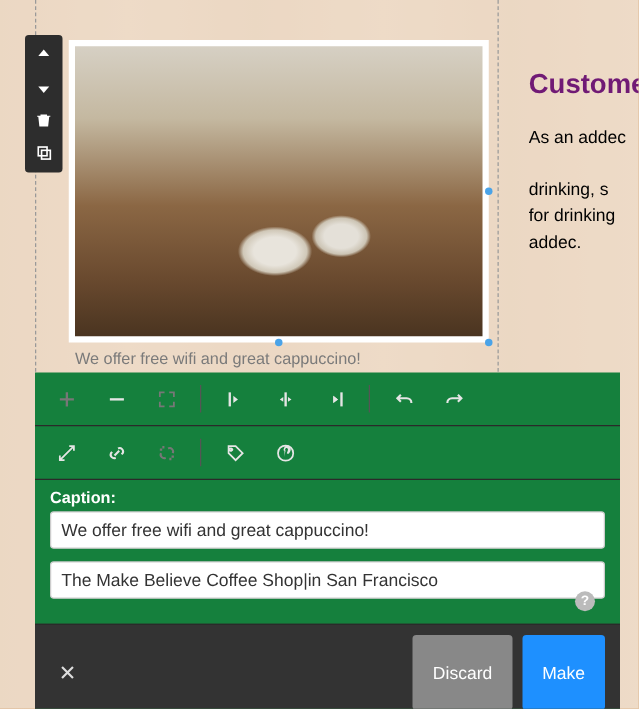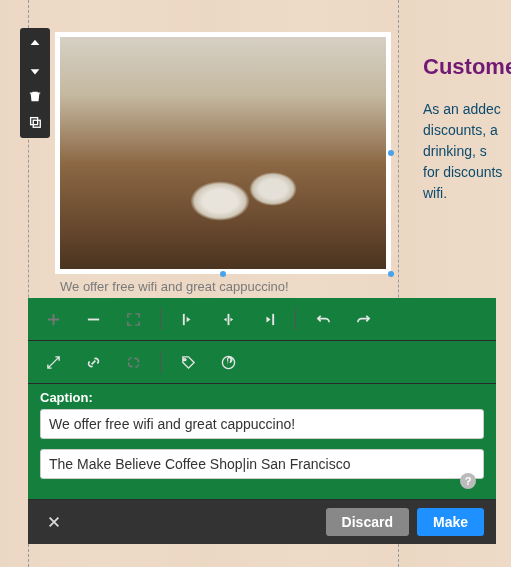--- a/index.html
+++ b/index.html
@@ -31,21 +31,21 @@
   font-size: 14px;
   line-height: 1.5;
   overflow: hidden;
 }
 .col-right h2 {
   color: #701a75;
   font-size: 22px;
   font-weight: 600;
   margin-bottom: 16px;
 }
-.col-right p { color: #0c4a6e; margin-bottom: 12px; }
+.col-right p { color: #000000; margin-bottom: 12px; }
 .col-right .sec2 { margin-top: 120px; }
 .dashed-col {
   position: absolute;
   top: 0;
   bottom: 0;
   width: 0;
   border-left: 1px dashed #999;
 }
 .dash-left { left: 28px; }
 .dash-right { left: 398px; }
@@ -192,47 +192,46 @@
 .close-x {
   width:28px; height:28px;
   display:flex;
   align-items:center;
   justify-content:center;
   color:#ddd;
   cursor:pointer;
 }
 .footer .spacer { flex:1; }
 .btn {
-  padding: 6px 16px;
+  padding: 22px 16px;
   border-radius:3px;
   font-size:14px;
   border:none;
   cursor:pointer;
   margin-left:8px;
-  font-weight:bold;
 }
 .btn-discard { background:#888; color:#fff; }
 .btn-save { background:#1e90ff; color:#fff; }
 </style>
 </head>
 <body>
 
 <div class="bg-wood"></div>
 <div class="bg-overlay"></div>
 <div class="dashed-col dash-left"></div>
 <div class="dashed-col dash-right"></div>
 
 <div class="col-right">
   <h2>Custome</h2>
   <p>
     <span>As an addec</span><br>
-    <span>discounts, a</span><br>
+    <br>
     <span>drinking, s</span><br>
-    <span>for discounts</span><br>
-    <span>wifi.</span>
+    <span>for drinking</span><br>
+    <span>addec.</span>
   </p>
   <div class="sec2">
     <h2>e Wi-F</h2>
     <p>
       <span>g with o</span><br>
       <span>g with</span><br>
       <span>y long.</span><br>
       <span>to mu</span><br>
       <span>om you</span>
     </p>

